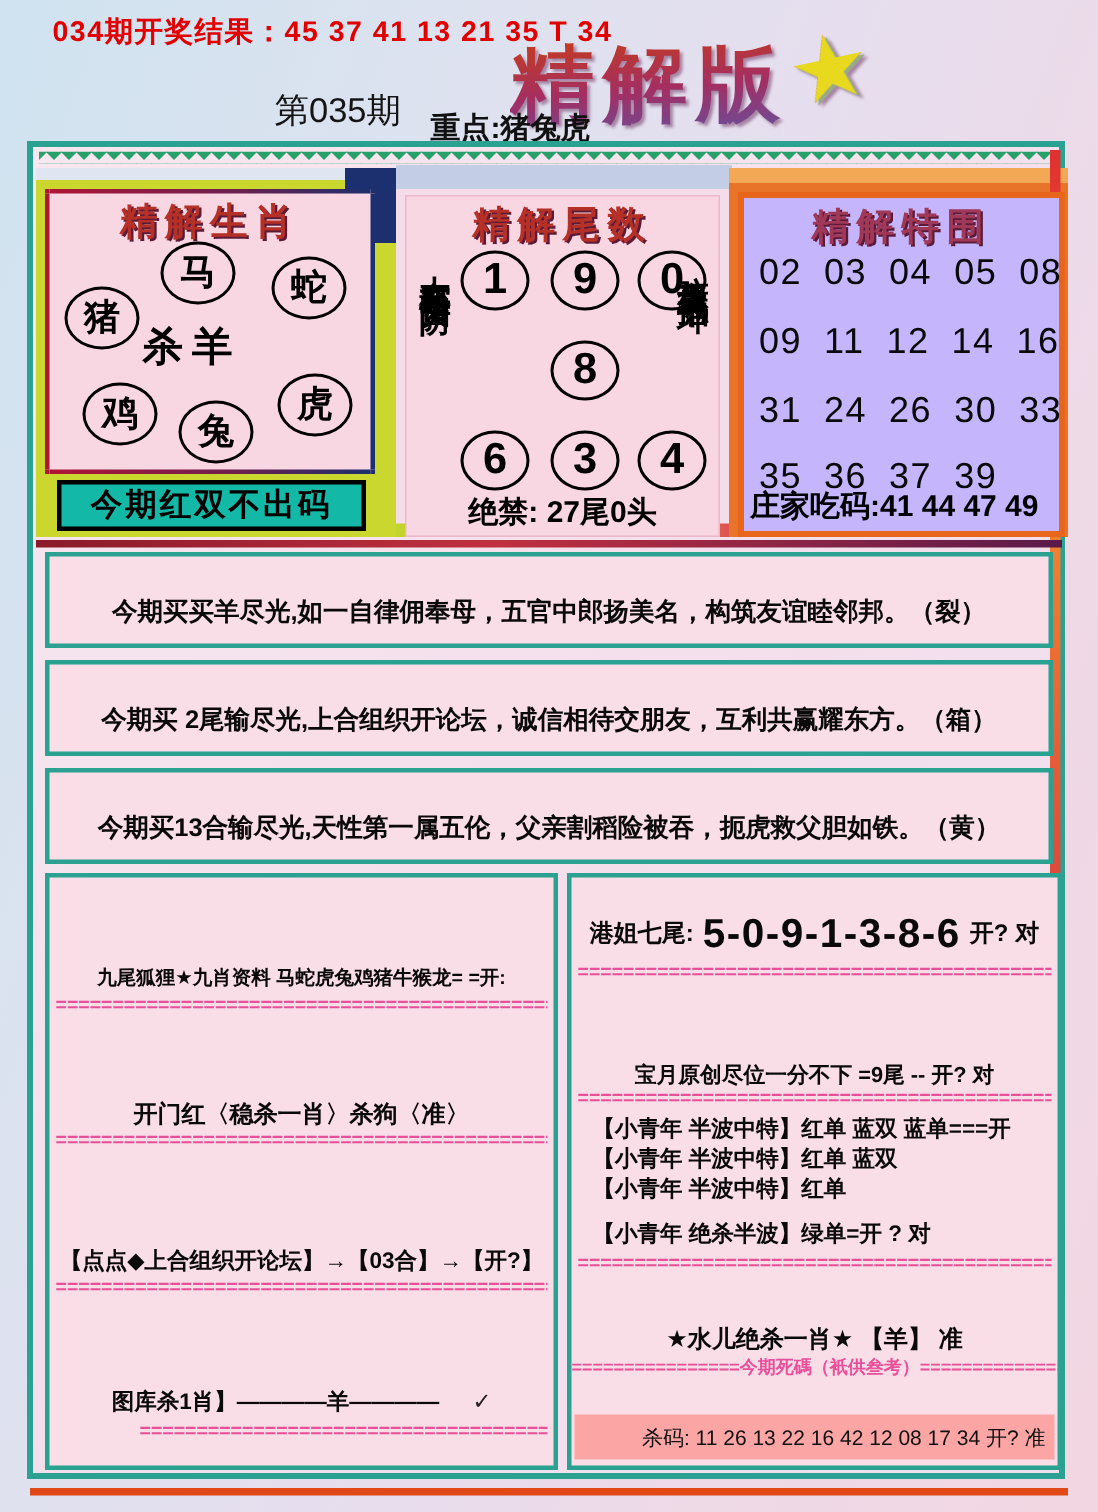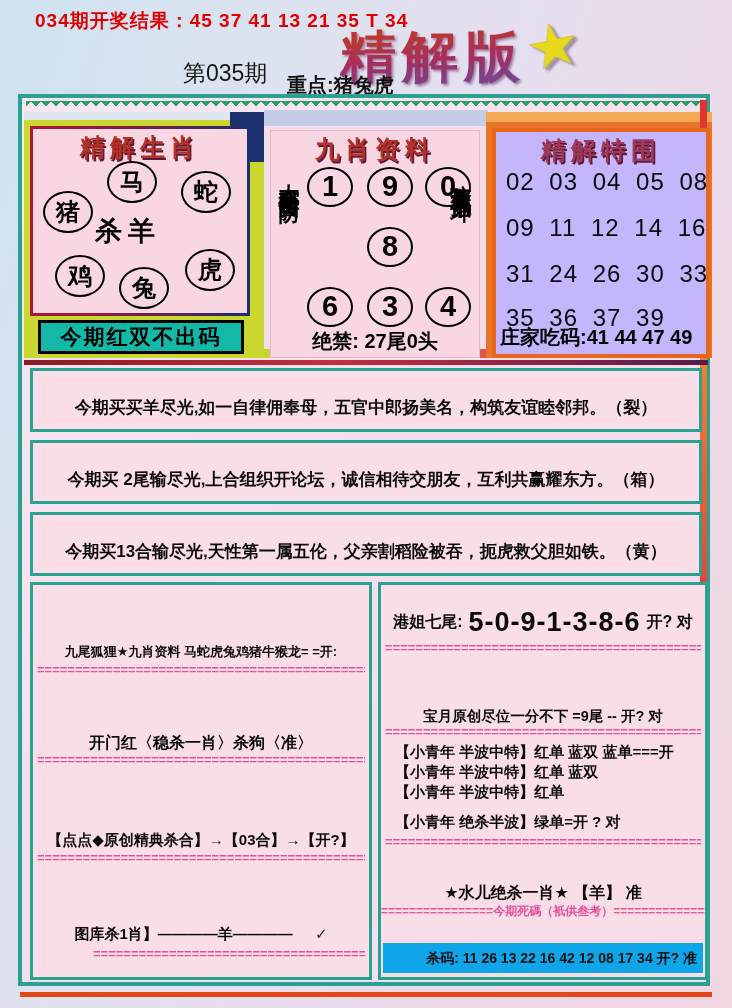--- a/index.html
+++ b/index.html
@@ -55,22 +55,22 @@
   .rpanel{left:378px;top:582px;width:330px;height:398px;}
   .sep{position:absolute;left:4px;right:4px;height:14px;overflow:hidden;color:#e8509a;
     font-size:13px;font-weight:bold;letter-spacing:0;white-space:nowrap;line-height:14px;}
   .pline{position:absolute;left:0;right:0;text-align:center;color:#0a0a0a;white-space:nowrap;}
   .hkline{display:flex;align-items:center;justify-content:center;gap:6px;}
   .hk-big{font-size:27px;font-weight:bold;letter-spacing:1px;}
   .hk-small{font-size:16px;font-weight:bold;}
   .xq{position:absolute;left:14px;font-size:15px;font-weight:bold;color:#0a0a0a;white-space:nowrap;}
   .dead{position:absolute;left:0;right:0;text-align:center;font-size:12px;font-weight:bold;color:#e8509a;
     overflow:hidden;white-space:nowrap;}
-  .shastrip{position:absolute;left:2px;right:2px;top:358px;height:30px;background:#0ea5e9;
-    text-align:right;padding-right:6px;box-sizing:border-box;line-height:30px;font-size:14px;font-weight:bold;color:#111;white-space:nowrap;}
+  .shastrip{position:absolute;left:2px;right:2px;top:358px;height:30px;background:#fca5a5;
+    text-align:right;padding-right:6px;box-sizing:border-box;line-height:30px;font-size:14px;font-weight:normal;color:#111;white-space:nowrap;}
   .bottomline{left:20px;top:992px;width:692px;height:5px;background:#e04818;}
   .check{color:#222;font-weight:normal;}
 </style>
 </head>
 <body>
 
 <div class="abs result-line" style="left:35px;top:8px">034期开奖结果：45 37 41 13 21 35 T 34</div>
 <div class="abs" style="left:340px;top:10px;white-space:nowrap">
   <span class="masthead">精解版</span><span class="masthead mast-star">★</span>
 </div>
@@ -92,21 +92,21 @@
   <div class="zcircle" style="left:148px;top:42px">蛇</div>
   <div class="zcircle" style="left:10px;top:62px">猪</div>
   <div class="killtext" style="left:62px;top:84px">杀羊</div>
   <div class="zcircle" style="left:22px;top:126px">鸡</div>
   <div class="zcircle" style="left:86px;top:138px">兔</div>
   <div class="zcircle" style="left:152px;top:120px">虎</div>
 </div>
 <div class="abs notebox">今期红双不出码</div>
 
 <div class="abs tbox">
-  <div class="boxtitle" style="margin-top:2px">九肖资料</div>
+  <div class="boxtitle" style="margin-top:2px">精解尾数</div>
   <div class="vtext" style="left:4px;top:36px">太空科研贵国防</div>
   <div class="vtext" style="right:4px;top:36px">孩童勇气撼干坤</div>
   <div class="ncircle" style="left:36px;top:36px">1</div>
   <div class="ncircle" style="left:96px;top:36px">9</div>
   <div class="ncircle" style="left:154px;top:36px">0</div>
   <div class="ncircle" style="left:96px;top:96px">8</div>
   <div class="ncircle" style="left:36px;top:156px">6</div>
   <div class="ncircle" style="left:96px;top:156px">3</div>
   <div class="ncircle" style="left:154px;top:156px">4</div>
   <div class="bantext">绝禁: 27尾0头</div>
@@ -130,21 +130,21 @@
   </div>
 <div class="abs slogan" style="top:512px">
     <span>今期买13合输尽光,天性第一属五伦，父亲割稻险被吞，扼虎救父胆如铁。（黄）</span>
   </div>
 
 <div class="abs panel lpanel">
   <div class="pline" style="top:58px;font-size:13px;font-weight:bold">九尾狐狸★九肖资料 马蛇虎兔鸡猪牛猴龙= =开:</div>
   <div class="sep" style="top:78px">========================================================</div>
   <div class="pline" style="top:148px;font-size:16px;font-weight:bold">开门红〈稳杀一肖〉杀狗〈准〉</div>
   <div class="sep" style="top:168px">========================================================</div>
-  <div class="pline" style="top:246px;font-size:15px;font-weight:bold">【点点◆原创精典杀合】→【03合】→【开?】</div>
+  <div class="pline" style="top:246px;font-size:15px;font-weight:bold">【点点◆上合组织开论坛】→【03合】→【开?】</div>
   <div class="sep" style="top:266px">========================================================</div>
   <div class="pline" style="top:340px;font-size:15px;font-weight:bold">
     <span>图库杀1肖】————羊————</span>
     <span class="check" style="margin-left:18px">✓</span>
   </div>
   <div class="sep" style="top:362px;left:60px">========================================================</div>
 </div>
 
 <div class="abs panel rpanel">
   <div class="pline hkline" style="top:22px">

